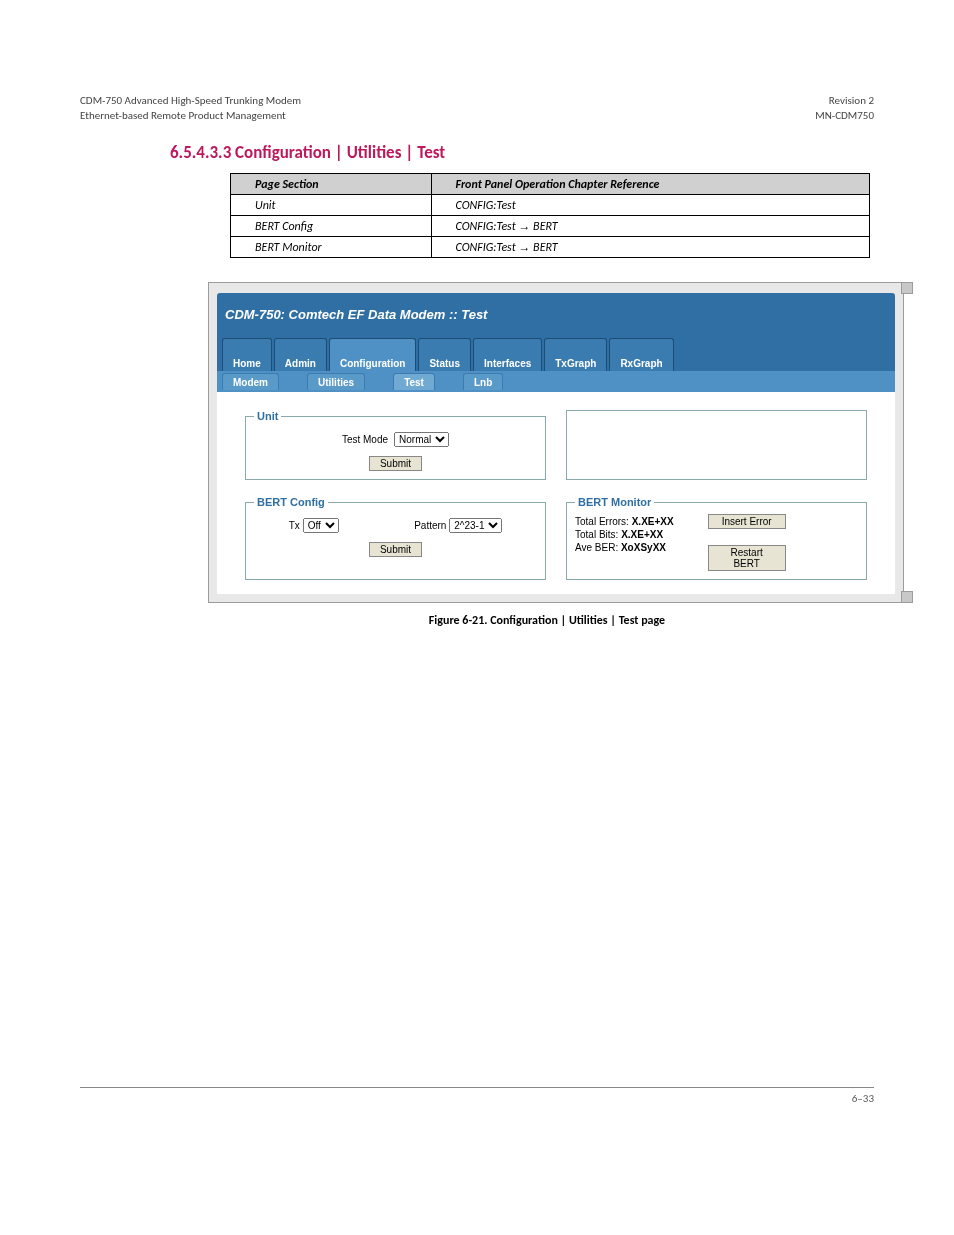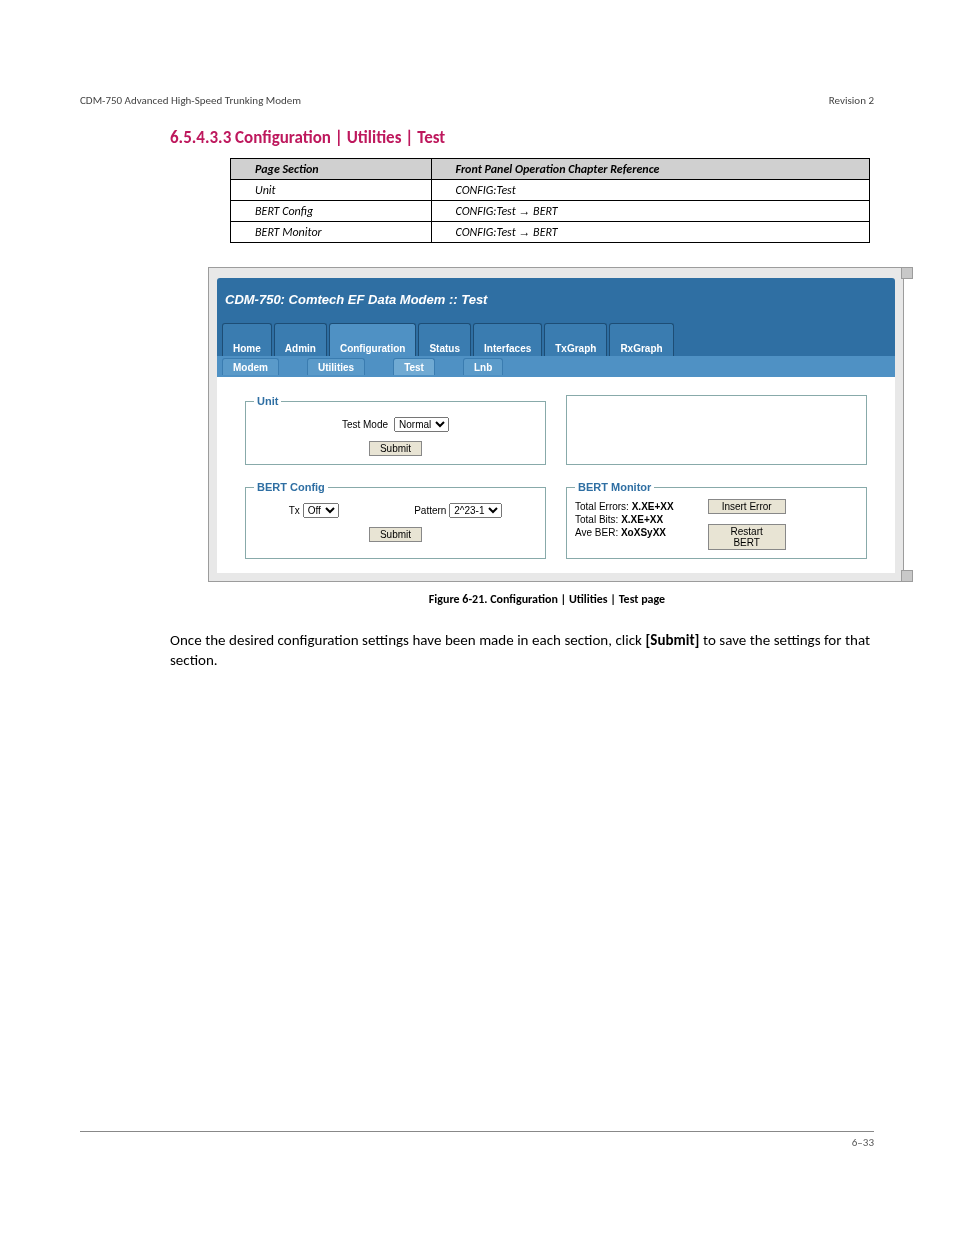--- a/index.html
+++ b/index.html
@@ -187,21 +187,21 @@
     margin: 2px 0;
   }
   .monitor-line b { font-weight: bold; }
   .monitor-inner {
     display: flex;
     justify-content: flex-start;
   }
   .monitor-buttons {
     display: flex;
     flex-direction: column;
-    gap: 10px;
+    gap: 16px;
     padding-left: 34px;
   }
   .monitor-buttons .btn { width: 78px; }
 
   .caption {
     text-align: center;
     font-size: 12px;
     font-weight: bold;
     margin: 10px 0 0 128px;
     width: 678px;
@@ -226,20 +226,24 @@
     padding: 4px 0 0;
   }
 </style>
 </head>
 <body>
 
 <div class="page">
   <div class="running-header">
     <span>CDM-750 Advanced High-Speed Trunking Modem</span>
     <span>Revision 2</span>
+  </div>
+  <div class="running-header" style="margin-top:-18px;">
+    <span>Ethernet-based Remote Product Management</span>
+    <span>MN-CDM750</span>
   </div>
 
   <h3 class="section-head">6.5.4.3.3  Configuration | Utilities | Test</h3>
 
 
   <table class="ref-table">
     <thead>
         <tr>
       <th>Page Section</th>
       <th>Front Panel Operation Chapter Reference</th>
@@ -325,21 +329,18 @@
             <button class="btn">Insert Error</button>
             <button class="btn">Restart BERT</button>
           </div>
         </div>
       </fieldset>
     </div>
   </div>
 
   <div class="caption">Figure 6-21. Configuration | Utilities | Test page</div>
 
-  <p class="body-text">
-    <span>Once the desired configuration settings have been made in each section, click </span><b>[Submit]</b><span> to save the settings for that section.</span>
-  </p>
 
   <div class="footer">
     <span></span>
     <span>6–33</span>
   </div>
 </div>
 
 </body></html>

